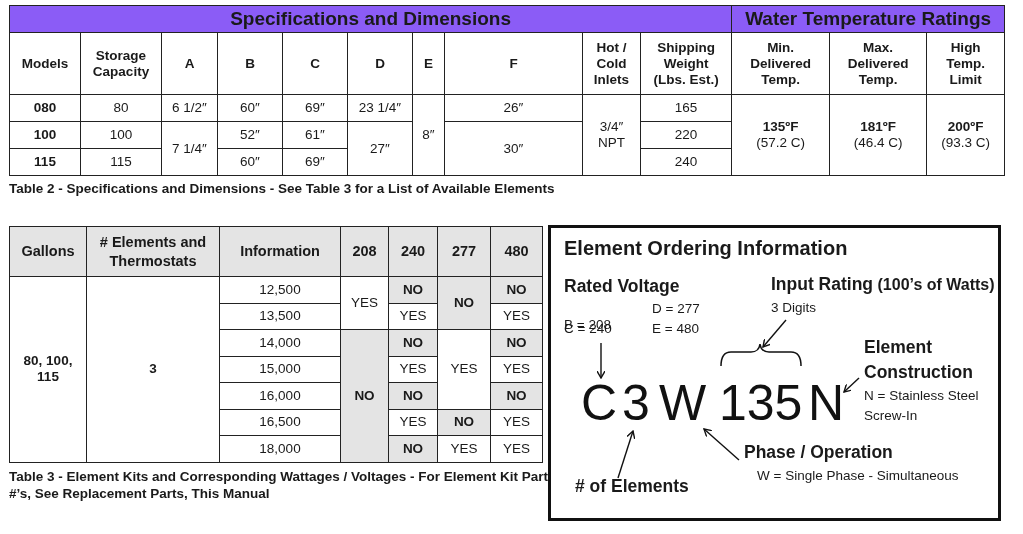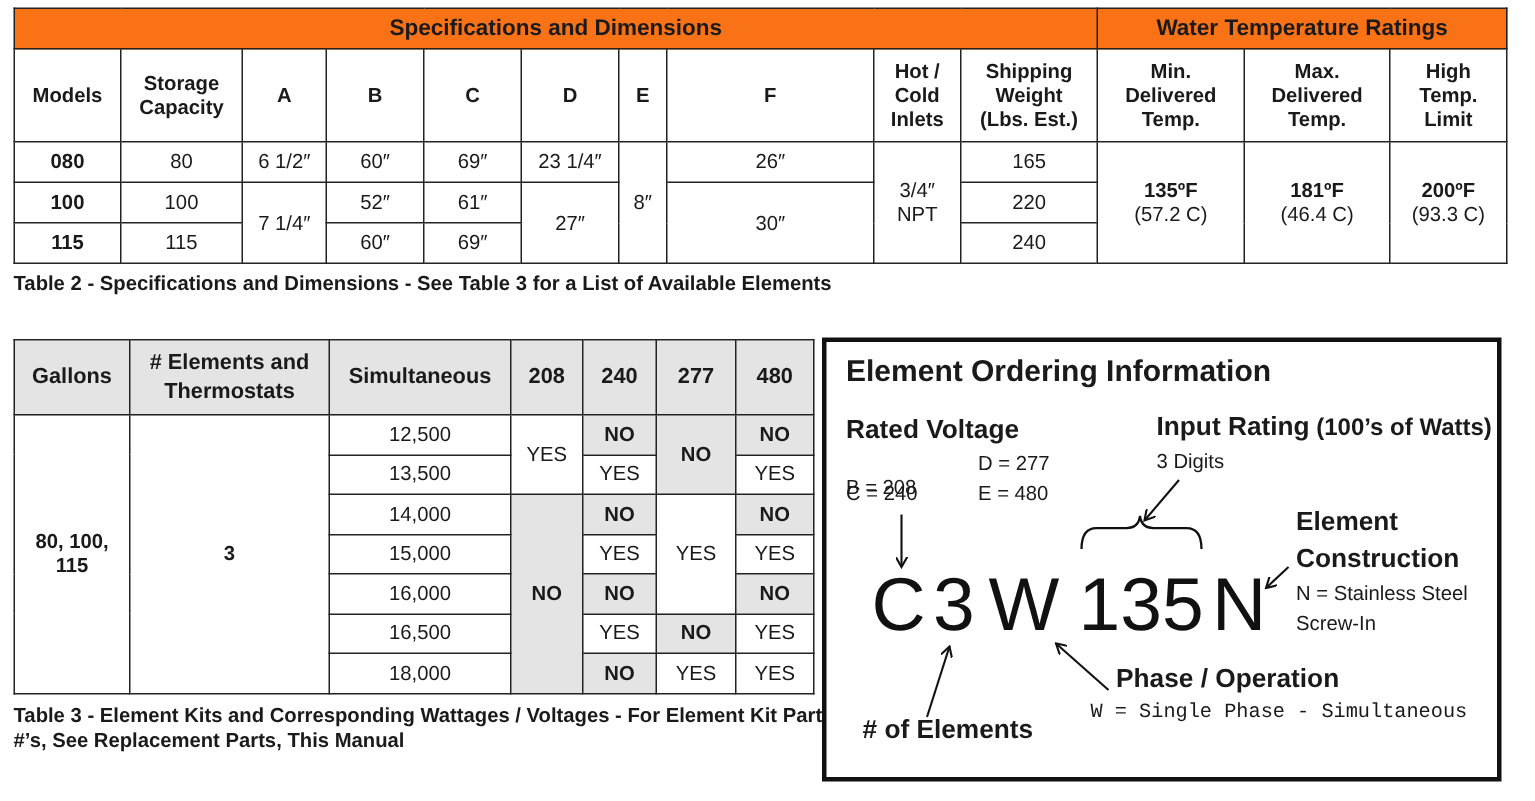--- a/index.html
+++ b/index.html
@@ -3,21 +3,21 @@
 <meta charset="utf-8">
 <style>
   html,body{margin:0;padding:0;background:#fff;}
   body{width:1023px;height:534px;position:relative;overflow:hidden;font-family:"Liberation Sans",sans-serif;color:#1a1a1a;}
   table{border-collapse:collapse;position:absolute;table-layout:fixed;}
   td,th{border:1.3px solid #222;text-align:center;vertical-align:middle;padding:0;font-size:13.5px;line-height:16px;}
   th{font-weight:bold;}
   .gray{background:#e4e4e4;}
   .b{font-weight:bold;}
   #t2{left:9px;top:5px;width:995px;}
-  #t2 .group th{height:26px;font-size:15px;background:#f97316;}
+  #t2 .group th{height:26px;font-size:19px;background:#8b5cf6;}
   #t2 .hdr th{height:61px;font-size:13.5px;}
   #t2 tbody td{height:26px;}
   .cap{position:absolute;font-weight:bold;font-size:13.5px;line-height:17px;color:#1a1a1a;}
   #cap2{left:9px;top:180px;}
   #t3{left:9px;top:226px;width:533px;}
   #t3 thead th{height:49px;font-size:14.5px;background:#e4e4e4;line-height:19px;}
   #t3 tbody td{height:25.5px;font-size:13.5px;}
   #cap3{left:9px;top:468px;width:540px;}
   #box{position:absolute;left:548px;top:225px;width:447px;height:290px;border:3px solid #111;}
   .abs{position:absolute;white-space:nowrap;}
@@ -123,21 +123,21 @@
       <col style="width:121px">
       <col style="width:48px">
       <col style="width:49px">
       <col style="width:53px">
       <col style="width:52px">
   </colgroup>
   <thead>
     <tr>
       <th>Gallons</th>
       <th style="padding:0 8px"># Elements and Thermostats</th>
-      <th>Simultaneous</th>
+      <th>Information</th>
       <th>208</th>
       <th>240</th>
       <th>277</th>
       <th>480</th>
     </tr>
   </thead>
   <tbody>
     <tr>
       <td rowspan="7" class="b" style="padding:12px 10px">80, 100, 115</td>
       <td rowspan="7" class="b">3</td>
@@ -199,21 +199,21 @@
     <span style="font-weight:bold;font-size:16px;">(100’s of Watts)</span>
   </div>
   <div class="abs sm" style="left:220px;top:70px;">3 Digits</div>
 
   <div class="abs h2" style="left:313px;top:109px;">Element</div>
   <div class="abs h2" style="left:313px;top:134px;">Construction</div>
   <div class="abs sm" style="left:313px;top:158px;">N = Stainless Steel</div>
   <div class="abs sm" style="left:313px;top:178px;">Screw-In</div>
 
   <div class="abs h2" style="left:193px;top:214px;">Phase / Operation</div>
-  <div class="abs sm" style="left:176px;top:238px;font-family:Liberation Mono, monospace;">W = Single Phase - Simultaneous</div>
+  <div class="abs sm" style="left:206px;top:238px;">W = Single Phase - Simultaneous</div>
 
   <div class="abs h2" style="left:24px;top:248px;"># of Elements</div>
 
   <div class="abs code" style="left:30px;top:150px;">C</div>
   <div class="abs code" style="left:71px;top:150px;">3</div>
   <div class="abs code" style="left:108px;top:150px;">W</div>
   <div class="abs code" style="left:168px;top:150px;">135</div>
   <div class="abs code" style="left:257px;top:150px;">N</div>
 
   <svg width="447" height="290">

